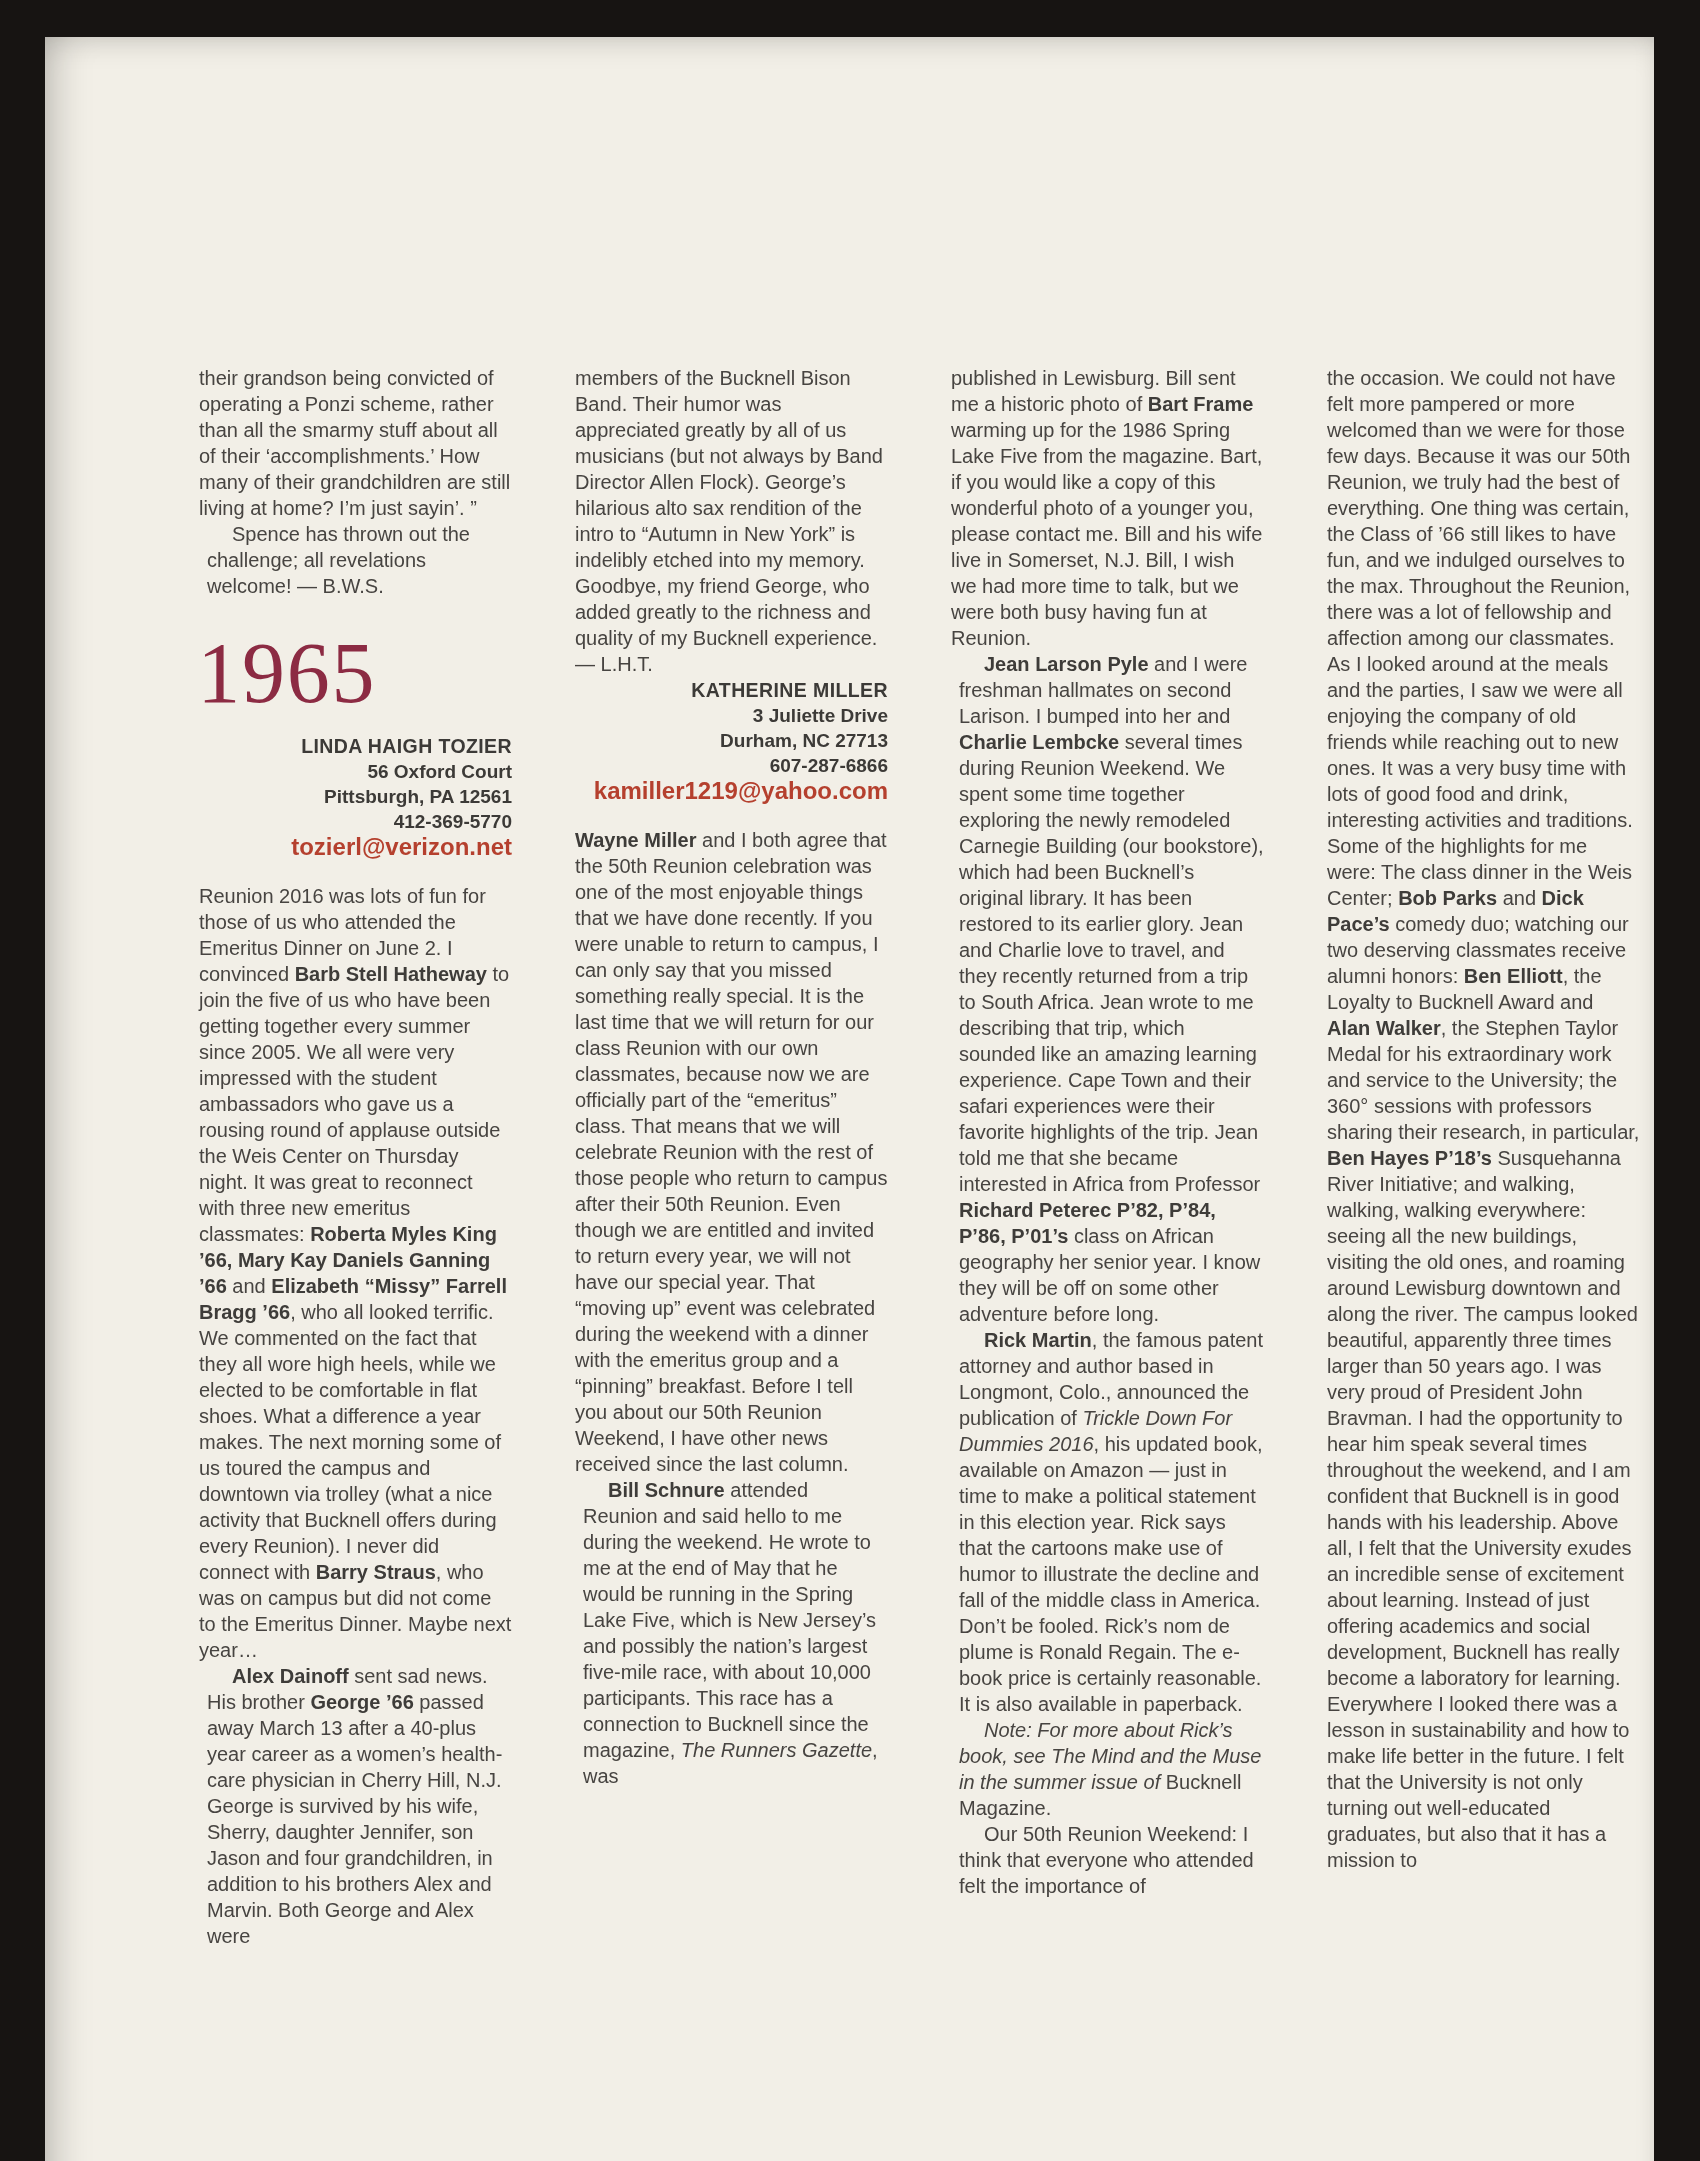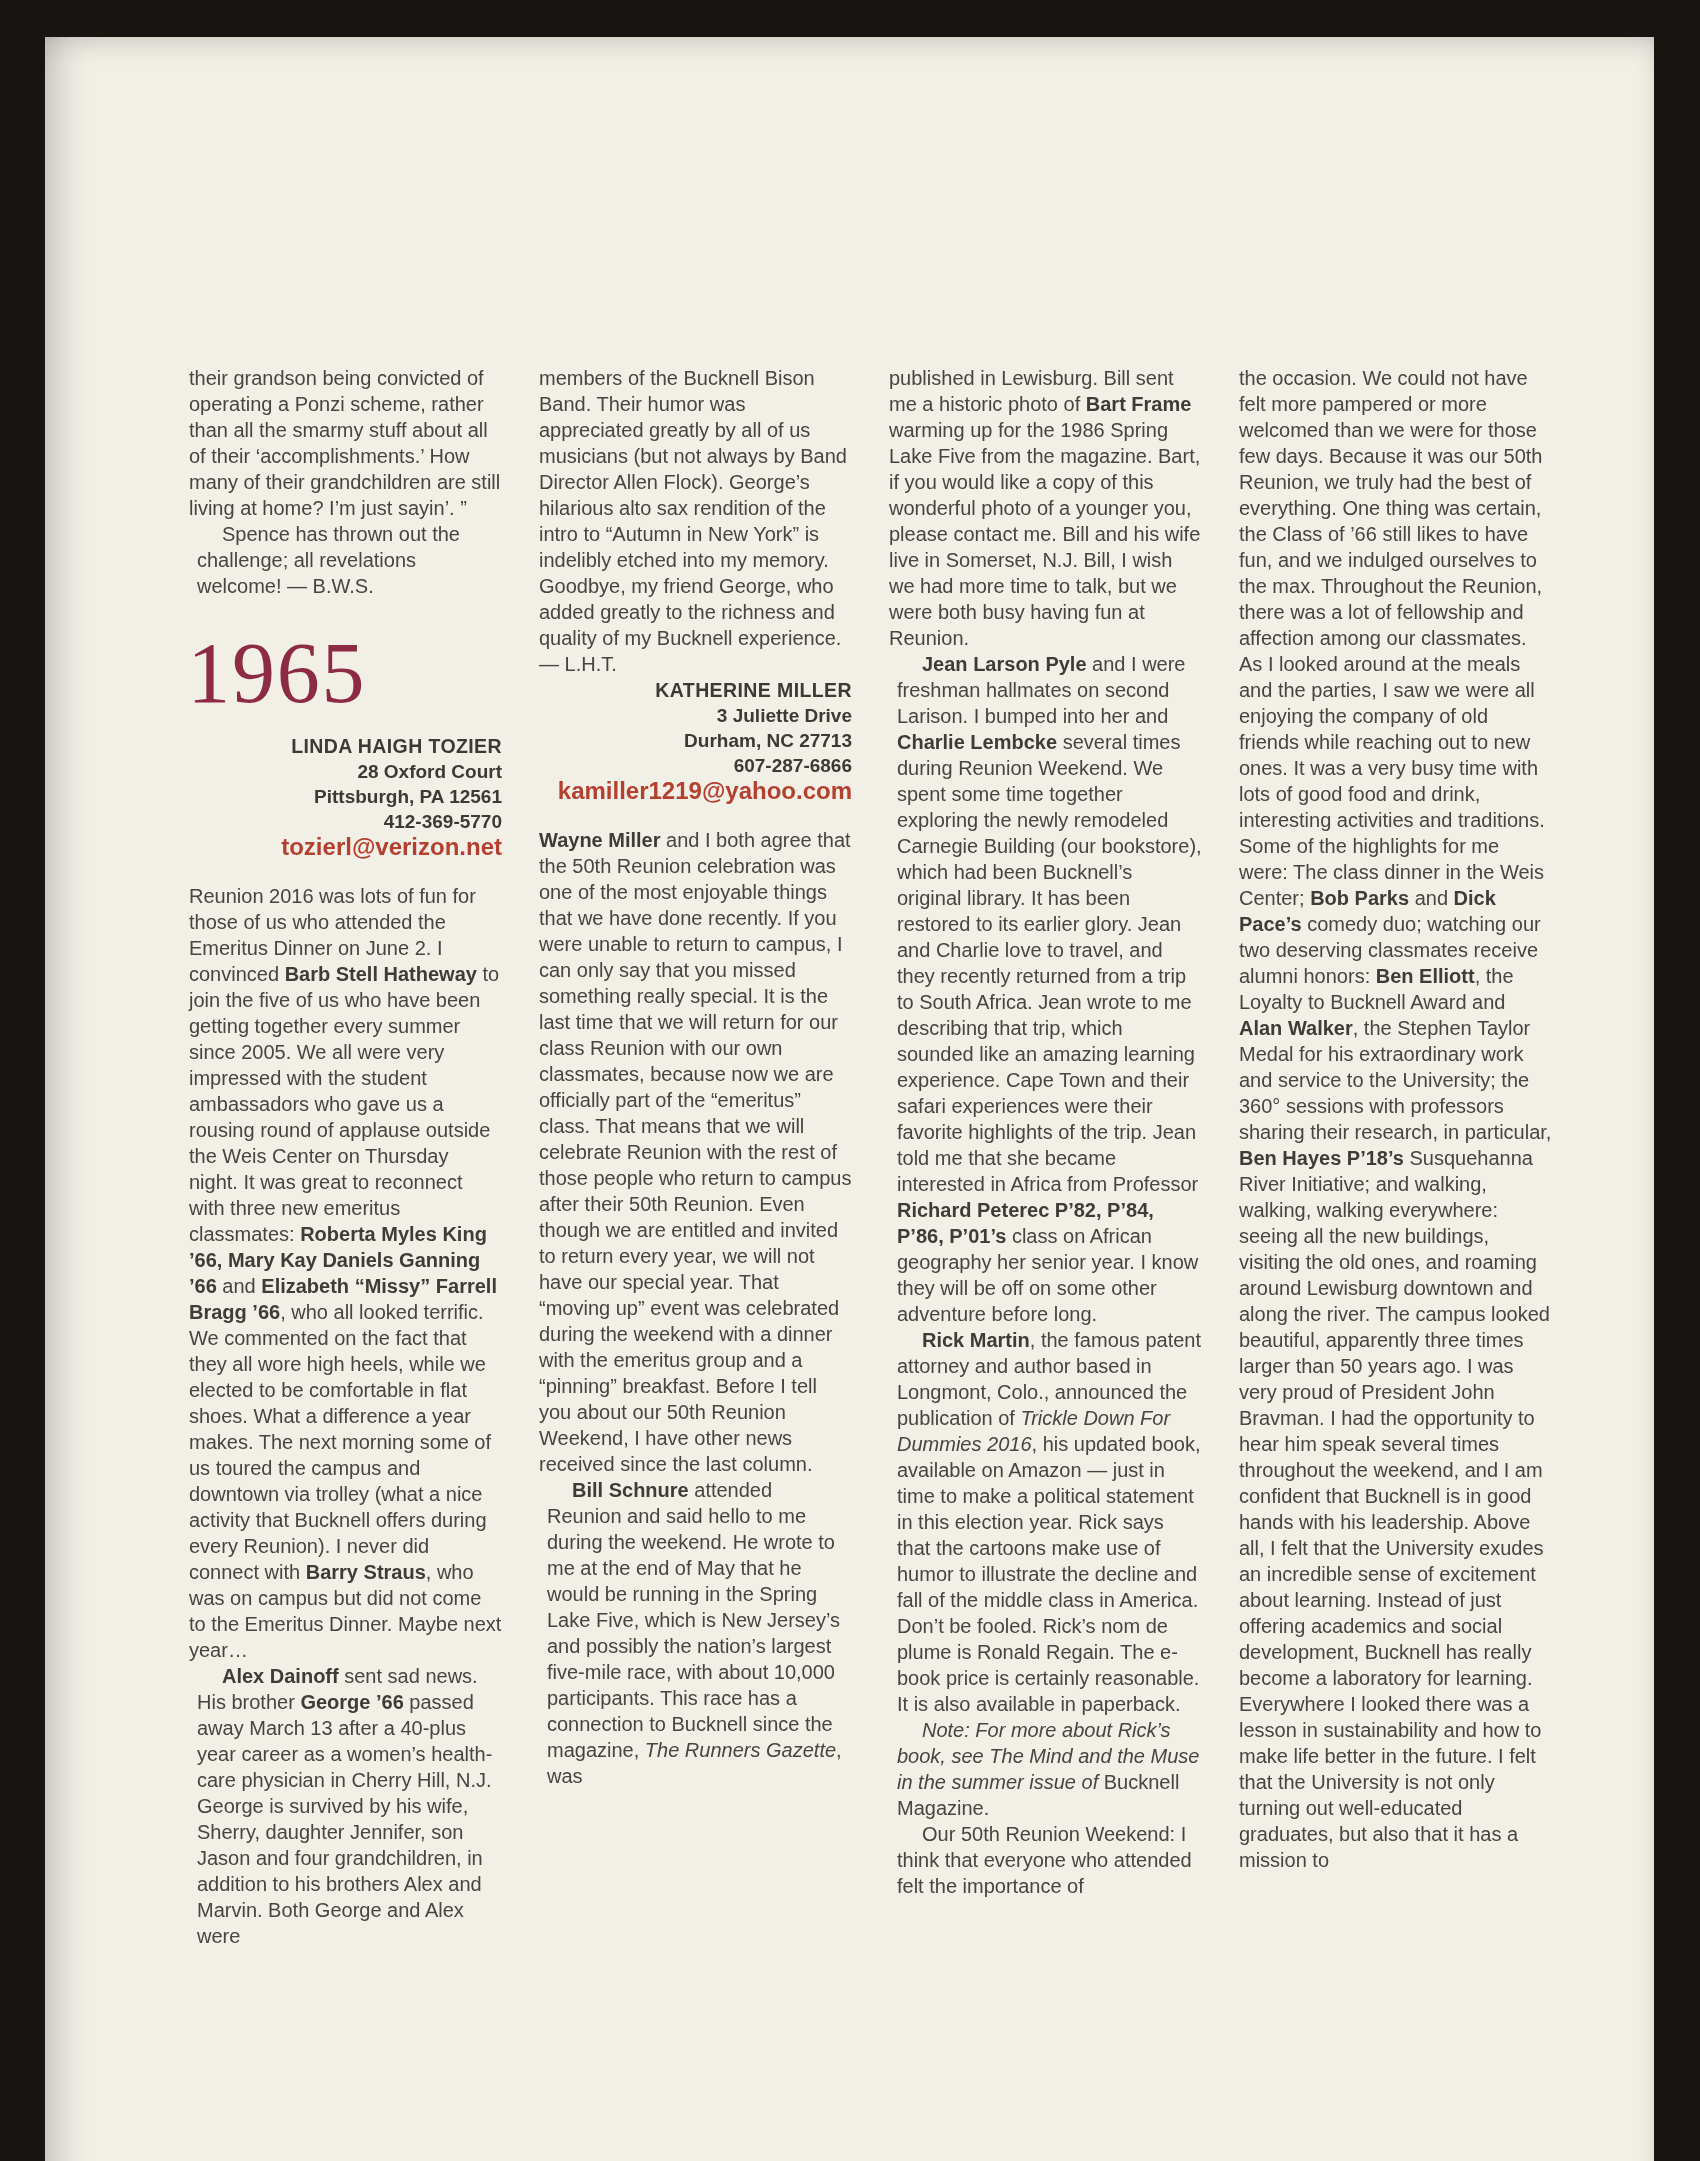--- a/index.html
+++ b/index.html
@@ -1,21 +1,21 @@
 <!DOCTYPE html>
 <html style="--accent: #8c2b43; --email: #b5402e; --pagebg: #f2efe7; --ink: #474441;font-size:7px"><head>
 <meta charset="utf-8">
 <style>
   html,body{margin:0;padding:0;background:#171412;}
   .canvas{position:relative;width:1700px;height:2403px;background:#171412;overflow:hidden;
           font-family:"Liberation Sans",sans-serif;}
   .page{position:absolute;left:45px;top:37px;width:1609px;height:2366px;background:var(--pagebg,#f2efe7);
         box-shadow:inset 30px 0 39px -21.6px rgba(0,0,0,0.22), inset 0 19.5px 30px -15px rgba(0,0,0,0.14),
                    inset -13px 0 26px -17.3px rgba(0,0,0,0.10);}
-  .columns{position:absolute;left:144px;top:328px;width:1375px;display:flex;gap:37px;}
+  .columns{position:absolute;left:154px;top:328px;width:1375px;display:flex;gap:63px;}
   .column{width:313px;flex:none;color:var(--ink,#474441);font-size:20px;line-height:26px;}
   .para{margin:0;}
   .para.indent{text-indent:25px;margin-left:8px;}
   .b{font-weight:bold;color:#3e3c39;}
   .i{font-style:italic;}
   .year-heading{font-family:"Liberation Serif",serif;font-size:86px;line-height:89px;color:var(--accent,#8c2b43);
                 margin:30px 0 14.7px -1.7px;letter-spacing:1.7px;font-weight:400;}
   .contact{margin:0 0 24px 0;text-align:right;}
   .contact-name{font-weight:bold;font-size:19.5px;line-height:26px;color:#3c3a37;letter-spacing:0.4px;}
   .contact-line{font-weight:bold;font-size:19px;line-height:25px;color:#3c3a37;}
@@ -26,21 +26,21 @@
 
 <div class="canvas">
   <div class="page">
     <div class="columns">
         <div class="column">
           <p class="para">their grandson being convicted of operating a Ponzi scheme, rather than all the smarmy stuff about all of their ‘accomplishments.’ How many of their grandchildren are still living at home? I’m just sayin’. ”</p>
           <p class="para indent">Spence has thrown out the challenge; all revelations welcome! — B.W.S.</p>
           <div class="year-heading">1965</div>
           <div class="contact">
             <div class="contact-name">LINDA HAIGH TOZIER</div>
-            <div class="contact-line">28 Oxford Court</div>
+            <div class="contact-line">56 Oxford Court</div>
             <div class="contact-line">Pittsburgh, PA 12561</div>
             <div class="contact-line">412-369-5770</div>
             <div class="contact-email">tozierl@verizon.net</div>
           </div>
           <p class="para">Reunion 2016 was lots of fun for those of us who attended the Emeritus Dinner on June 2. I convinced <span class="b ">Barb Stell Hatheway</span> to join the five of us who have been getting together every summer since 2005. We all were very impressed with the student ambassadors who gave us a rousing round of applause outside the Weis Center on Thursday night. It was great to reconnect with three new emeritus classmates: <span class="b ">Roberta Myles King ’66, Mary Kay Daniels Ganning ’66</span> and <span class="b ">Elizabeth “Missy” Farrell Bragg ’66</span>, who all looked terrific. We commented on the fact that they all wore high heels, while we elected to be comfortable in flat shoes. What a difference a year makes. The next morning some of us toured the campus and downtown via trolley (what a nice activity that Bucknell offers during every Reunion). I never did connect with <span class="b ">Barry Straus</span>, who was on campus but did not come to the Emeritus Dinner. Maybe next year…</p>
           <p class="para indent"><span class="b ">Alex Dainoff</span> sent sad news. His brother <span class="b ">George ’66</span> passed away March 13 after a 40-plus year career as a women’s health-care physician in Cherry Hill, N.J. George is survived by his wife, Sherry, daughter Jennifer, son Jason and four grandchildren, in addition to his brothers Alex and Marvin. Both George and Alex were</p>
         </div>
         <div class="column">
           <p class="para">members of the Bucknell Bison Band. Their humor was appreciated greatly by all of us musicians (but not always by Band Director Allen Flock). George’s hilarious alto sax rendition of the intro to “Autumn in New York” is indelibly etched into my memory. Goodbye, my friend George, who added greatly to the richness and quality of my Bucknell experience. — L.H.T.</p>
           <div class="contact">

